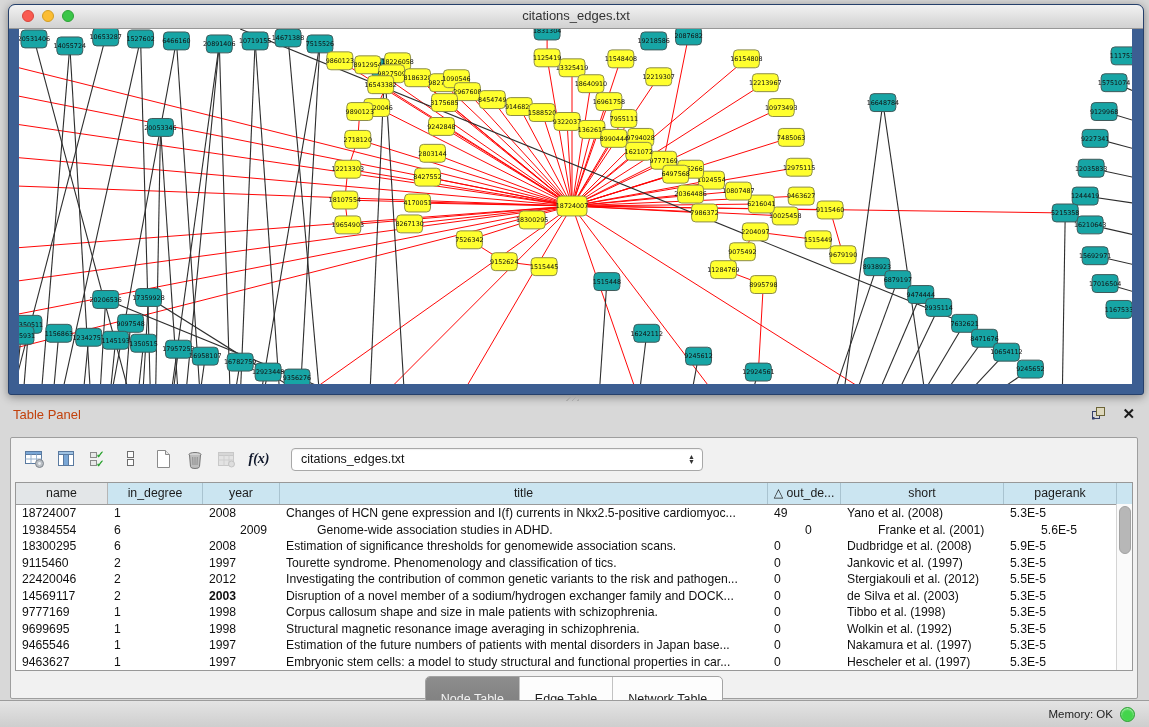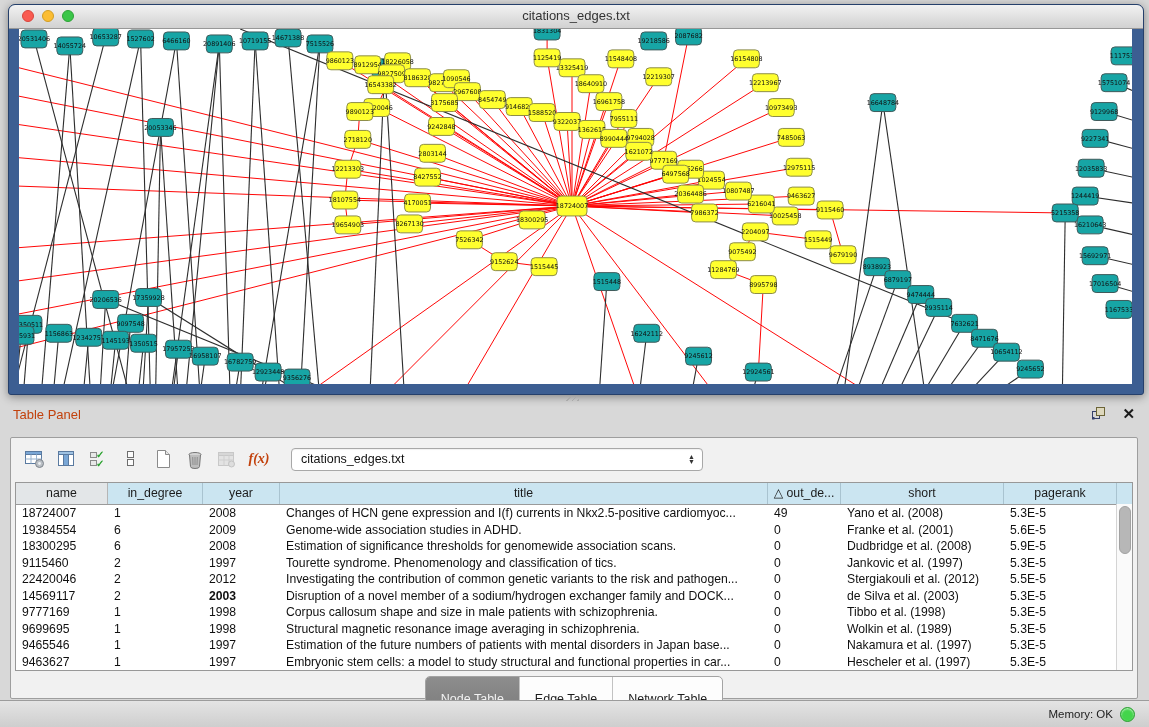--- a/index.html
+++ b/index.html
@@ -18,21 +18,21 @@
   
   .grip{position:absolute;left:565px;top:396px;width:14px;height:5px;background:repeating-linear-gradient(135deg,#aaa 0 1px,transparent 1px 4px);}
   
   .phead{position:absolute;left:0;top:398px;width:100%;height:36px;}
   .phead .ptitle{position:absolute;left:13px;top:9px;font-size:13px;color:#c2410c;}
   .ph-icons{position:absolute;right:14px;top:8px;display:flex;gap:16px;align-items:center;}
   .closex{font-size:15px;font-weight:bold;color:#1a1a1a;line-height:14px;}
   .pbox{position:absolute;left:10px;top:437px;width:1128px;height:262px;background:#f1f1f1;border:1px solid #9e9e9e;border-radius:2px;box-sizing:border-box;}
   .toolbar{height:42px;display:flex;align-items:center;padding-left:10px;gap:4px;}
   .tbtn{width:28px;height:26px;display:flex;align-items:center;justify-content:center;}
-  .fx{font-family:"Liberation Serif",serif;font-style:italic;font-weight:bold;font-size:14px;color:#c2410c;}
+  .fx{font-family:"Liberation Serif",serif;font-style:italic;font-weight:bold;font-size:14px;color:#0f172a;}
   .combo{width:392px;height:21px;background:#fff;border:1px solid #a8a8a8;border-radius:4px;margin-left:14px;display:flex;align-items:center;padding:0 9px;font-size:12.5px;color:#111;position:relative;box-shadow:inset 0 1px 1px rgba(0,0,0,.06);}
   .combo .arrows{position:absolute;right:7px;display:flex;flex-direction:column;line-height:5px;font-size:7px;color:#333;}
   
   .grid{position:relative;margin:2px 4px 0 4px;background:#fff;border:1px solid #989898;height:189px;box-sizing:border-box;}
   .thead{display:flex;height:21px;background:#cbe5f1;border-bottom:1px solid #9a9a9a;}
   .th{box-sizing:border-box;border-right:1px solid #a9c3d0;font-size:12.3px;text-align:center;line-height:20px;color:#1c1c1c;overflow:hidden;white-space:nowrap;flex:none;}
   .th-first{background:#e3e6e8;border-right:1px solid #b5b5b5;}
   .tbody{overflow:hidden;height:165px;}
   .tr{display:flex;height:16.5px;align-items:center;}
   .td{box-sizing:border-box;padding-left:6px;font-size:12.2px;color:#101010;white-space:nowrap;overflow:hidden;flex:none;}
@@ -780,21 +780,21 @@
             <div class="td" style="width: 95px;">1</div>
             <div class="td" style="width: 77px;">2008</div>
             <div class="td" style="width: 488px;">Changes of HCN gene expression and I(f) currents in Nkx2.5-positive cardiomyoc...</div>
             <div class="td" style="width: 73px;">49</div>
             <div class="td" style="width: 163px;">Yano et al. (2008)</div>
             <div class="td" style="width: 113px;">5.3E-5</div>
           </div>
           <div class="tr">
             <div class="td" style="width: 92px;">19384554</div>
             <div class="td" style="width: 95px;">6</div>
-            <div class="td" style="width: 77px;">2009</div>
+            <div class="td" style="width: 77px; margin-left: 31px;">2009</div>
             <div class="td" style="width: 488px;">Genome-wide association studies in ADHD.</div>
             <div class="td" style="width: 73px;">0</div>
             <div class="td" style="width: 163px;">Franke et al. (2001)</div>
             <div class="td" style="width: 113px;">5.6E-5</div>
           </div>
           <div class="tr">
             <div class="td" style="width: 92px;">18300295</div>
             <div class="td" style="width: 95px;">6</div>
             <div class="td" style="width: 77px;">2008</div>
             <div class="td" style="width: 488px;">Estimation of significance thresholds for genomewide association scans.</div>
@@ -837,21 +837,21 @@
             <div class="td" style="width: 73px;">0</div>
             <div class="td" style="width: 163px;">Tibbo et al. (1998)</div>
             <div class="td" style="width: 113px;">5.3E-5</div>
           </div>
           <div class="tr">
             <div class="td" style="width: 92px;">9699695</div>
             <div class="td" style="width: 95px;">1</div>
             <div class="td" style="width: 77px;">1998</div>
             <div class="td" style="width: 488px;">Structural magnetic resonance image averaging in schizophrenia.</div>
             <div class="td" style="width: 73px;">0</div>
-            <div class="td" style="width: 163px;">Wolkin et al. (1989)</div>
+            <div class="td" style="width: 163px;">Wolkin et al. (1992)</div>
             <div class="td" style="width: 113px;">5.3E-5</div>
           </div>
           <div class="tr">
             <div class="td" style="width: 92px;">9465546</div>
             <div class="td" style="width: 95px;">1</div>
             <div class="td" style="width: 77px;">1997</div>
             <div class="td" style="width: 488px;">Estimation of the future numbers of patients with mental disorders in Japan base...</div>
             <div class="td" style="width: 73px;">0</div>
             <div class="td" style="width: 163px;">Nakamura et al. (1997)</div>
             <div class="td" style="width: 113px;">5.3E-5</div>

